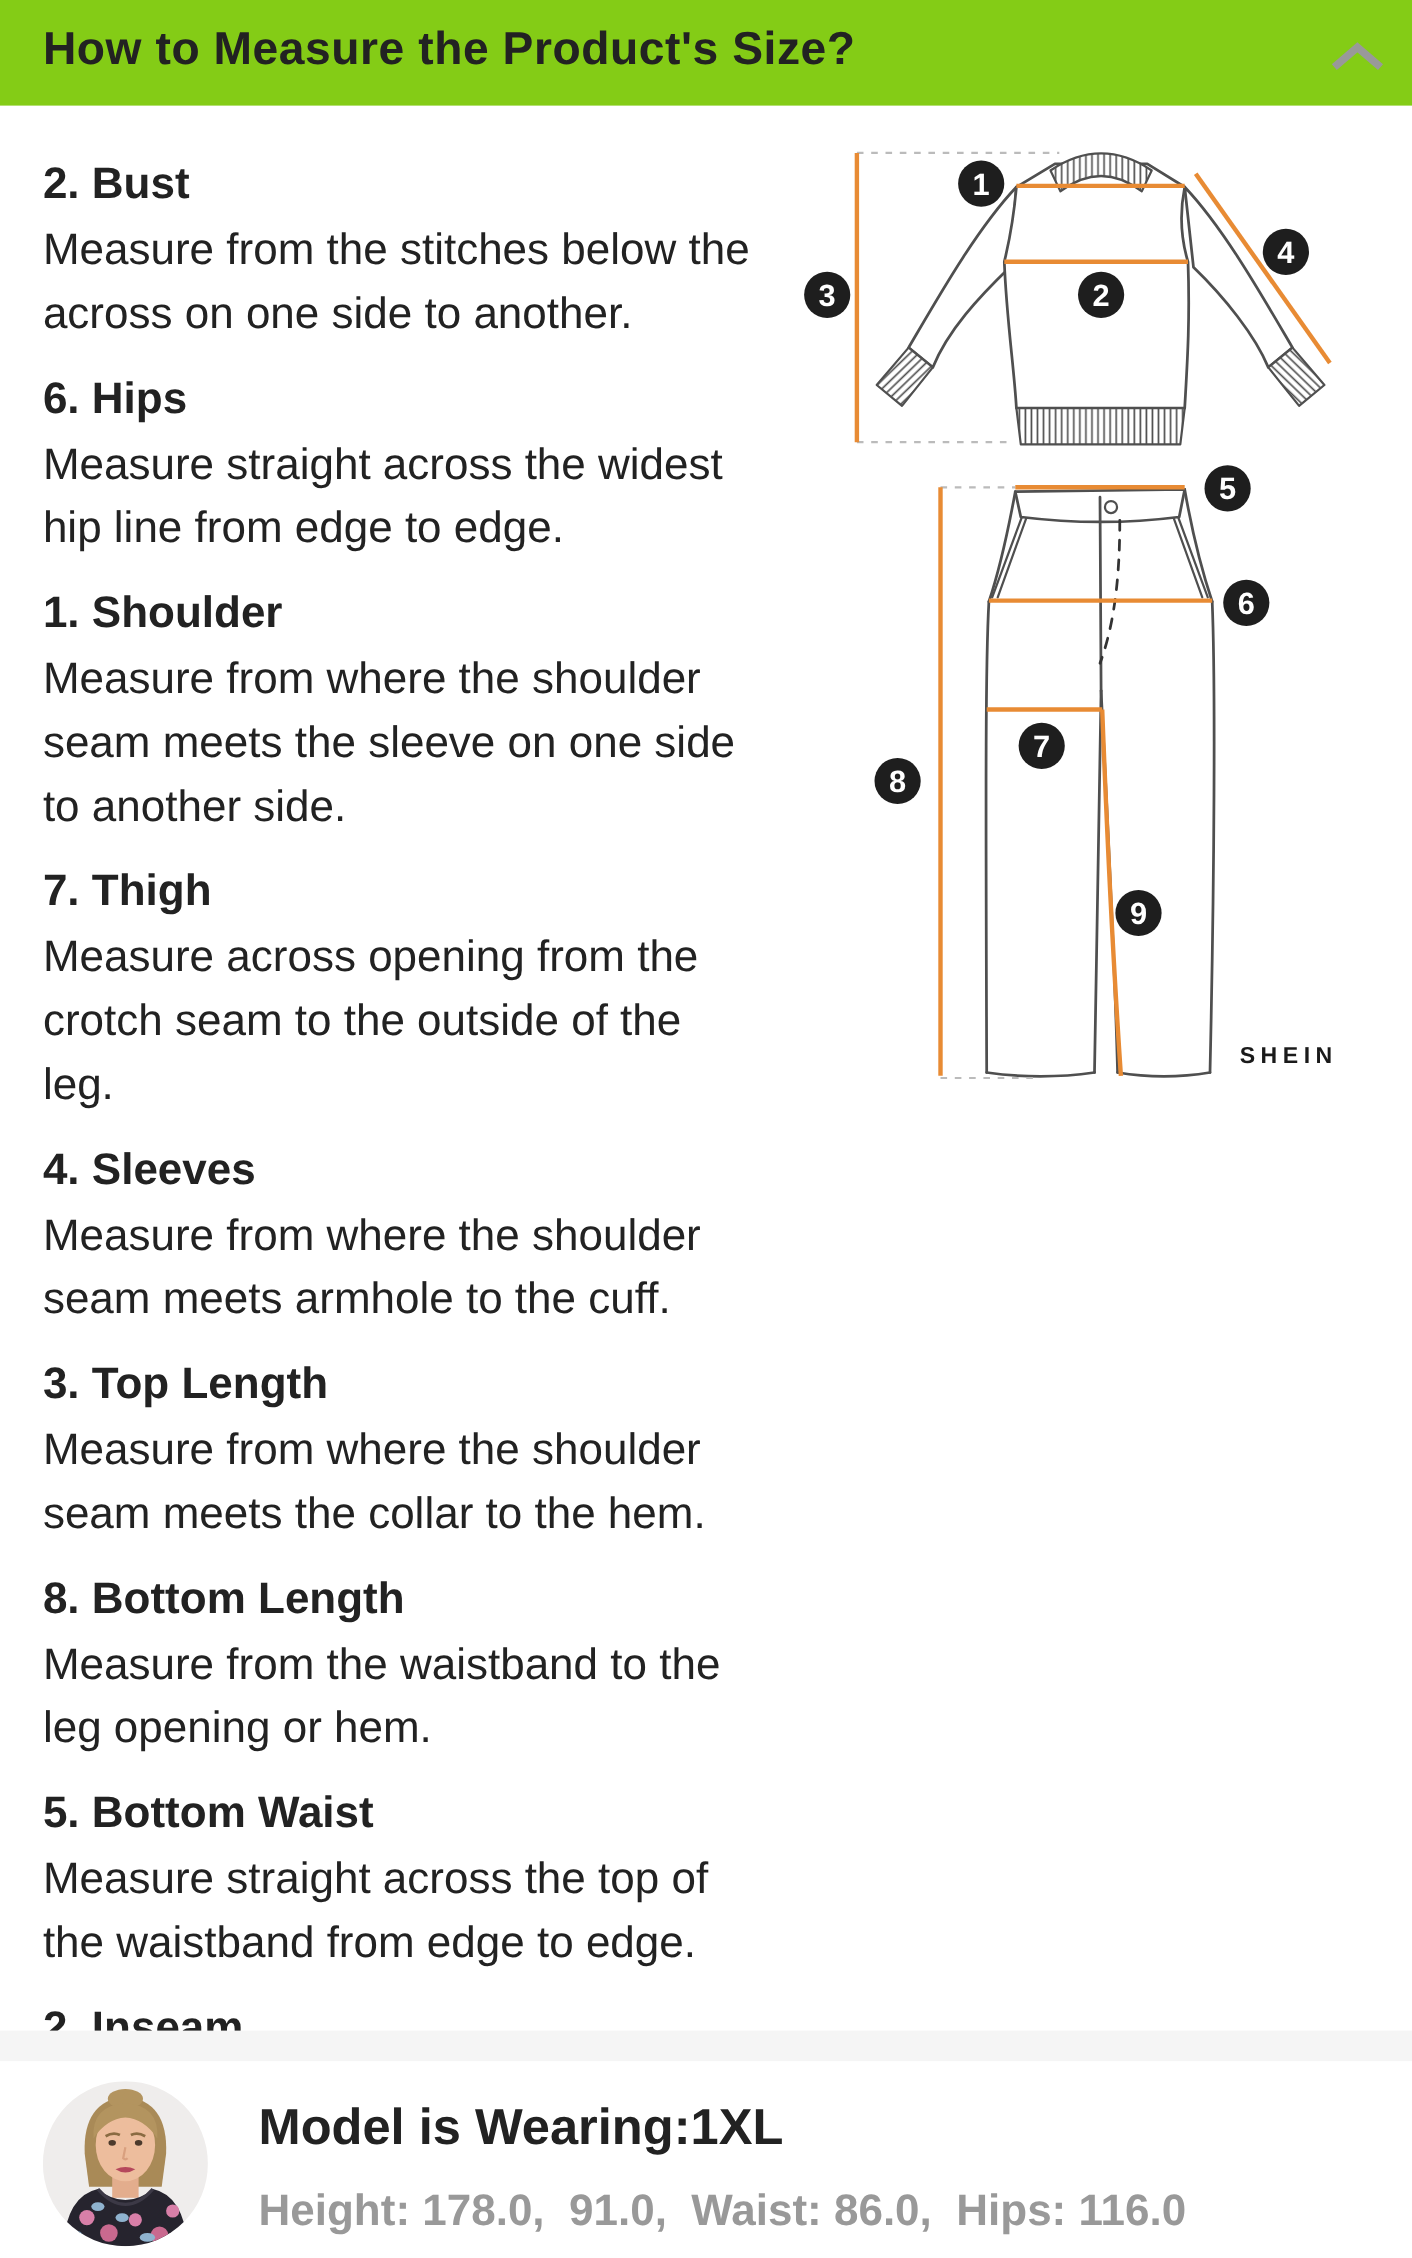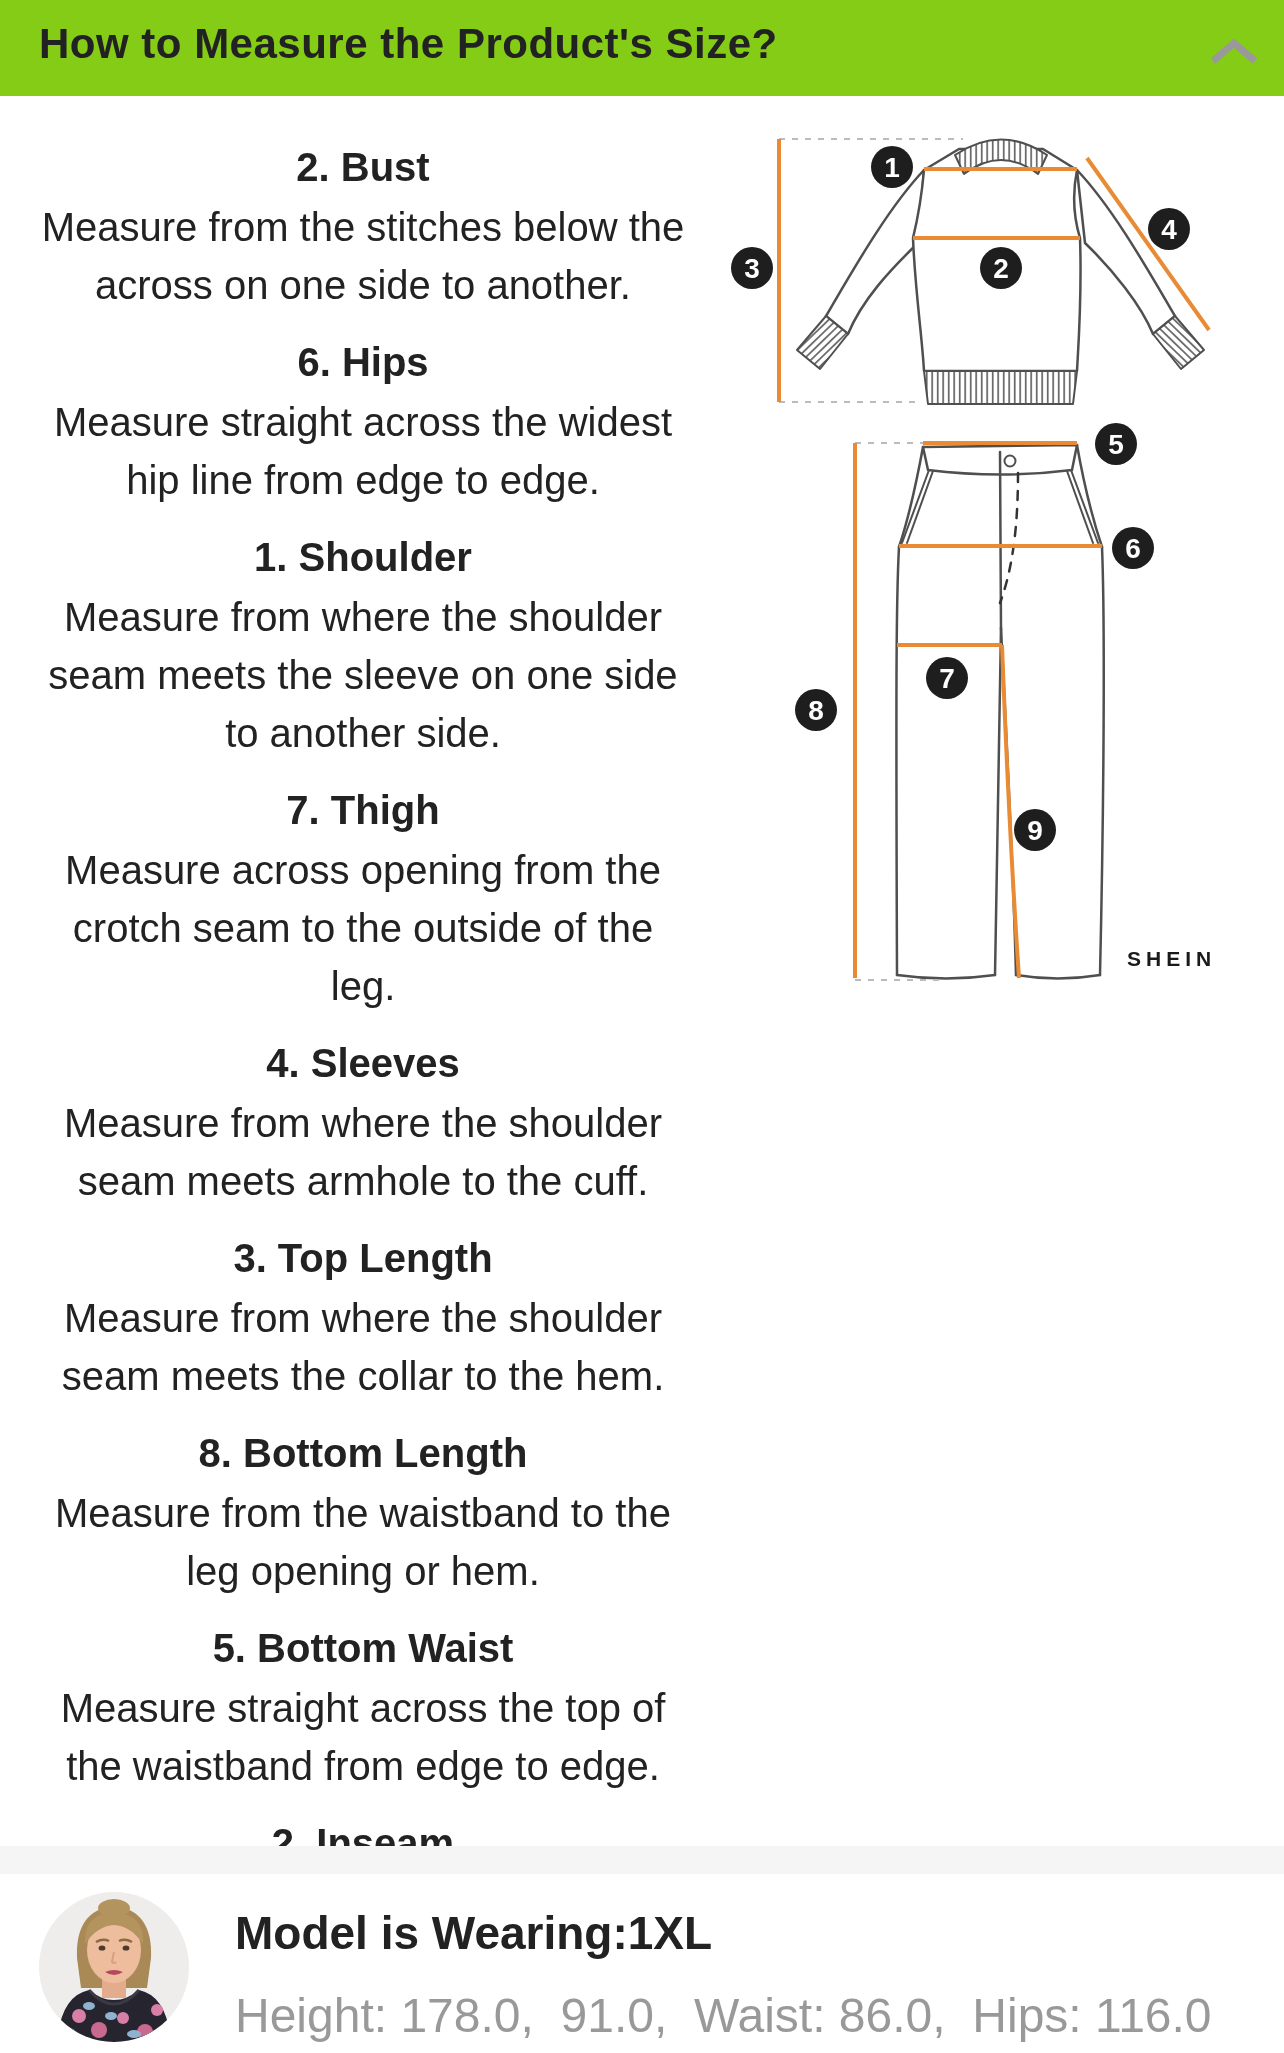--- a/index.html
+++ b/index.html
@@ -12,31 +12,31 @@
   .hdr-title{
     position:absolute;left:39px;top:20px;font-size:42px;font-weight:700;color:#222;
     white-space:nowrap;letter-spacing:0.5px;
   }
   .collapse-btn{
     position:absolute;right:18px;top:26px;width:64px;height:52px;border:none;background:transparent;
     display:flex;align-items:center;justify-content:center;cursor:pointer;padding:0;
   }
   
   .instructions{position:absolute;left:39px;top:145px;width:648px;}
-  .sec{margin-bottom:10px;text-align:center;}
+  .sec{margin-bottom:10px;}
   .sec-h{font-size:40px;line-height:44px;font-weight:700;color:#222;margin:0 0 9px 0;}
   .sec-p{font-size:40px;line-height:58px;font-weight:400;color:#222;margin:0 0 26px 0;}
   
   .diagram{position:absolute;left:720px;top:90px;width:545px;height:930px;}
   
   .divider{position:absolute;left:0;top:1846px;width:1284px;height:28px;background:#f5f5f5;}
   .model{position:absolute;left:0;top:1874px;width:1284px;height:179px;background:#fff;}
   .avatar{position:absolute;left:39px;top:18px;width:150px;height:150px;}
   .model-title{position:absolute;left:235px;top:32px;font-size:46px;font-weight:700;color:#222;white-space:nowrap;}
-  .model-meas{position:absolute;left:235px;top:114px;font-size:48px;font-weight:400;color:#999;white-space:nowrap;}
+  .model-meas{position:absolute;left:235px;top:114px;font-size:40px;font-weight:700;color:#999;white-space:nowrap;}
 </style>
 </head>
 <body>
 
 <div class="hdr">
   <div class="hdr-title">How to Measure the Product's Size?</div>
   <button class="collapse-btn">
     <svg width="52" height="28" viewBox="0 0 52 28">
       <polyline points="5,23 26,5 47,23" fill="none" stroke="#999999" stroke-width="7"></polyline>
     </svg>

